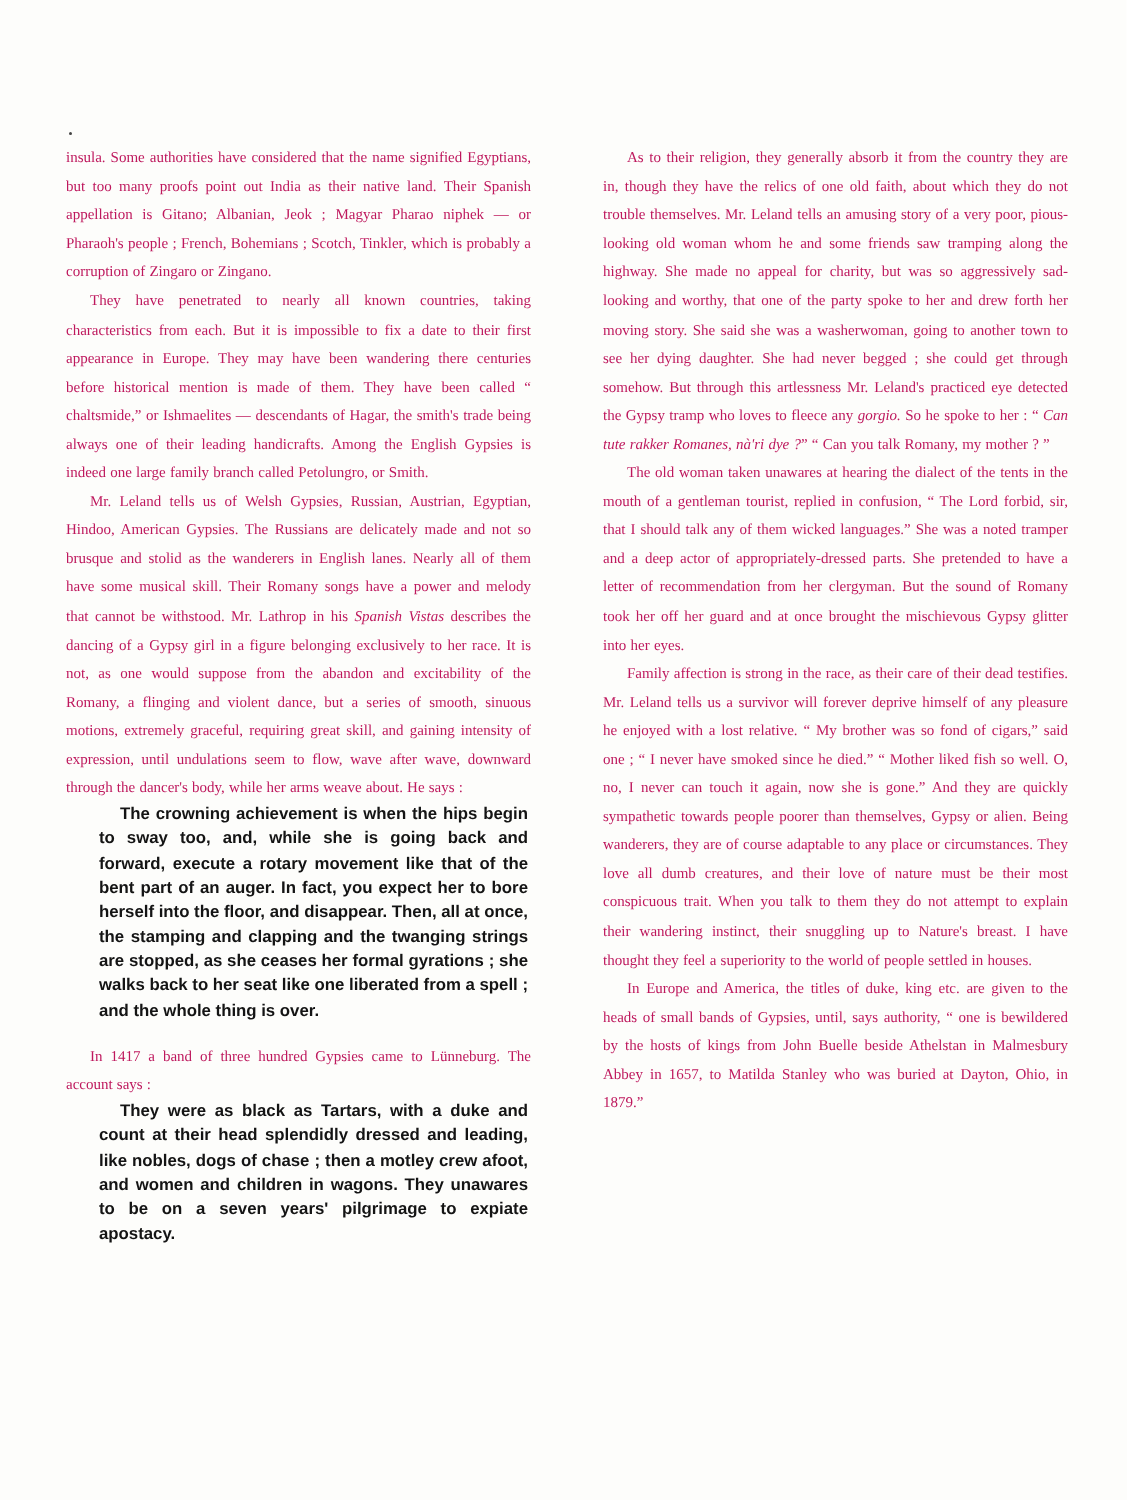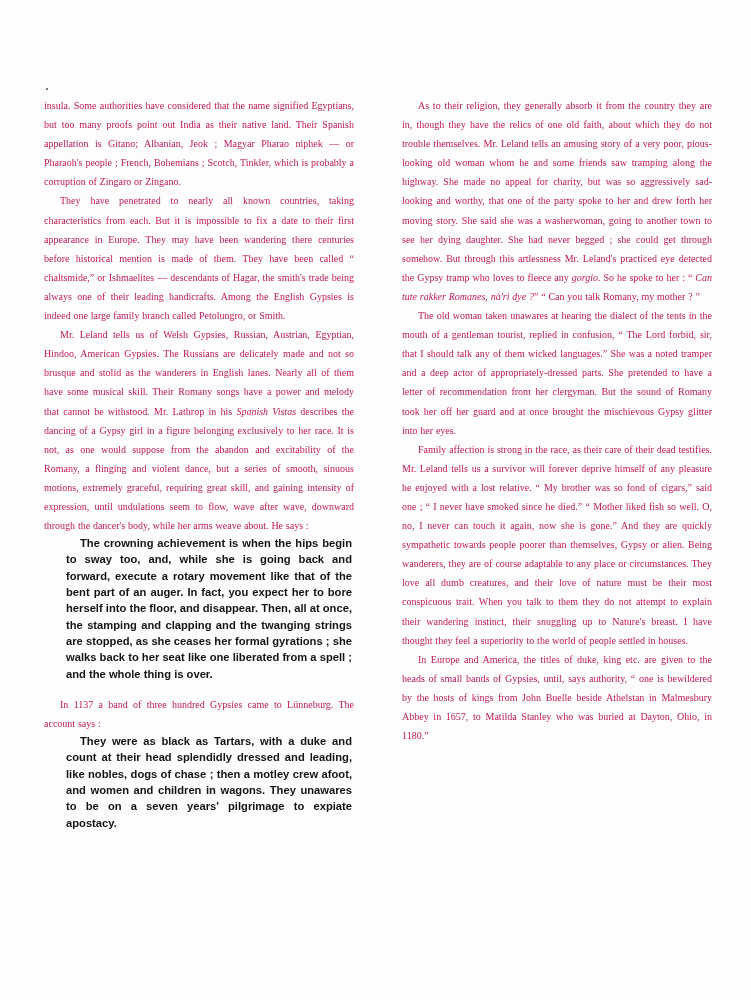--- a/index.html
+++ b/index.html
@@ -132,28 +132,28 @@
       <div class="tiny-mark"></div>
 
       <p class="body first">insula.  Some authorities have considered that the name signified Egyptians, but too many proofs point out India as their native land.  Their Spanish appellation is Gitano;  Albanian, Jeok ;  Magyar Pharao niphek — or Pharaoh's people ;  French, Bohemians ;  Scotch, Tinkler, which is probably a corruption of Zingaro or Zingano.</p>
       <p class="body">They have penetrated to nearly all known countries, taking characteristics from each.  But it is impossible to fix a date to their first appearance in Europe.  They may have been wandering there centuries before historical mention is made of them.  They have been called “ chaltsmide,” or Ishmaelites — descendants of Hagar, the smith's trade being always one of their leading handicrafts.  Among the English Gypsies is indeed one large family branch called Petolungro, or Smith.</p>
       <p class="body"><span>Mr. Leland tells us of Welsh Gypsies, Russian, Austrian, Egyptian, Hindoo, American Gypsies.  The Russians are delicately made and not so brusque and stolid as the wanderers in English lanes.  Nearly all of them have some musical skill.  Their Romany songs have a power and melody that cannot be withstood.  Mr. Lathrop in his </span><em class="it">Spanish Vistas</em><span> describes the dancing of a Gypsy girl in a figure belonging exclusively to her race.  It is not, as one would suppose from the abandon and excitability of the Romany, a flinging and violent dance, but a series of smooth, sinuous motions, extremely graceful, requiring great skill, and gaining intensity of expression, until undulations seem to flow, wave after wave, downward through the dancer's body, while her arms weave about.  He says :</span></p>
 
       <div class="blockquote">
         <p class="quote">The crowning achievement is when the hips begin to sway too, and, while she is going back and forward, execute a rotary movement like that of the bent part of an auger.  In fact, you expect her to bore herself into the floor, and disappear.  Then, all at once, the stamping and clapping and the twanging strings are stopped, as she ceases her formal gyrations ;  she walks back to her seat like one liberated from a spell ;  and the whole thing is over.</p>
       </div>
 
-      <p class="body">In 1137 a band of three hundred Gypsies came to Lünneburg.  The account says :</p>
+      <p class="body">In 1417 a band of three hundred Gypsies came to Lünneburg.  The account says :</p>
 
       <div class="blockquote">
         <p class="quote">They were as black as Tartars, with a duke and count at their head splendidly dressed and leading, like nobles, dogs of chase ;  then a motley crew afoot, and women and children in wagons.  They unawares to be on a seven years' pilgrimage to expiate apostacy.</p>
       </div>
     </div>
 
     <div class="col col-right">
       <p class="body"><span>As to their religion, they generally absorb it from the country they are in, though they have the relics of one old faith, about which they do not trouble themselves.  Mr. Leland tells an amusing story of a very poor, pious-looking old woman whom he and some friends saw tramping along the highway.  She made no appeal for charity, but was so aggressively sad-looking and worthy, that one of the party spoke to her and drew forth her moving story.  She said she was a washerwoman, going to another town to see her dying daughter.  She had never begged ;  she could get through somehow.  But through this artlessness Mr. Leland's practiced eye detected the Gypsy tramp who loves to fleece any </span><em class="it">gorgio.</em><span>  So he spoke to her : “ </span><em class="it">Can tute rakker Romanes, nà'ri dye ?</em><span>”  “ Can you talk Romany, my mother ? ”</span></p>
       <p class="body">The old woman taken unawares at hearing the dialect of the tents in the mouth of a gentleman tourist, replied in confusion, “ The Lord forbid, sir, that I should talk any of them wicked languages.”  She was a noted tramper and a deep actor of appropriately-dressed parts.  She pretended to have a letter of recommendation from her clergyman.  But the sound of Romany took her off her guard and at once brought the mischievous Gypsy glitter into her eyes.</p>
       <p class="body">Family affection is strong in the race, as their care of their dead testifies.  Mr. Leland tells us a survivor will forever deprive himself of any pleasure he enjoyed with a lost relative.  “ My brother was so fond of cigars,” said one ;  “ I never have smoked since he died.”  “ Mother liked fish so well.  O, no, I never can touch it again, now she is gone.”  And they are quickly sympathetic towards people poorer than themselves, Gypsy or alien.  Being wanderers, they are of course adaptable to any place or circumstances.  They love all dumb creatures, and their love of nature must be their most conspicuous trait.  When you talk to them they do not attempt to explain their wandering instinct, their snuggling up to Nature's breast.  I have thought they feel a superiority to the world of people settled in houses.</p>
-      <p class="body">In Europe and America, the titles of duke, king etc. are given to the heads of small bands of Gypsies, until, says authority, “ one is bewildered by the hosts of kings from John Buelle beside Athelstan in Malmesbury Abbey in 1657, to Matilda Stanley who was buried at Dayton, Ohio, in 1180.”</p>
+      <p class="body">In Europe and America, the titles of duke, king etc. are given to the heads of small bands of Gypsies, until, says authority, “ one is bewildered by the hosts of kings from John Buelle beside Athelstan in Malmesbury Abbey in 1657, to Matilda Stanley who was buried at Dayton, Ohio, in 1879.”</p>
     </div>
 
   </div>
 </div>
 
 </body></html>

